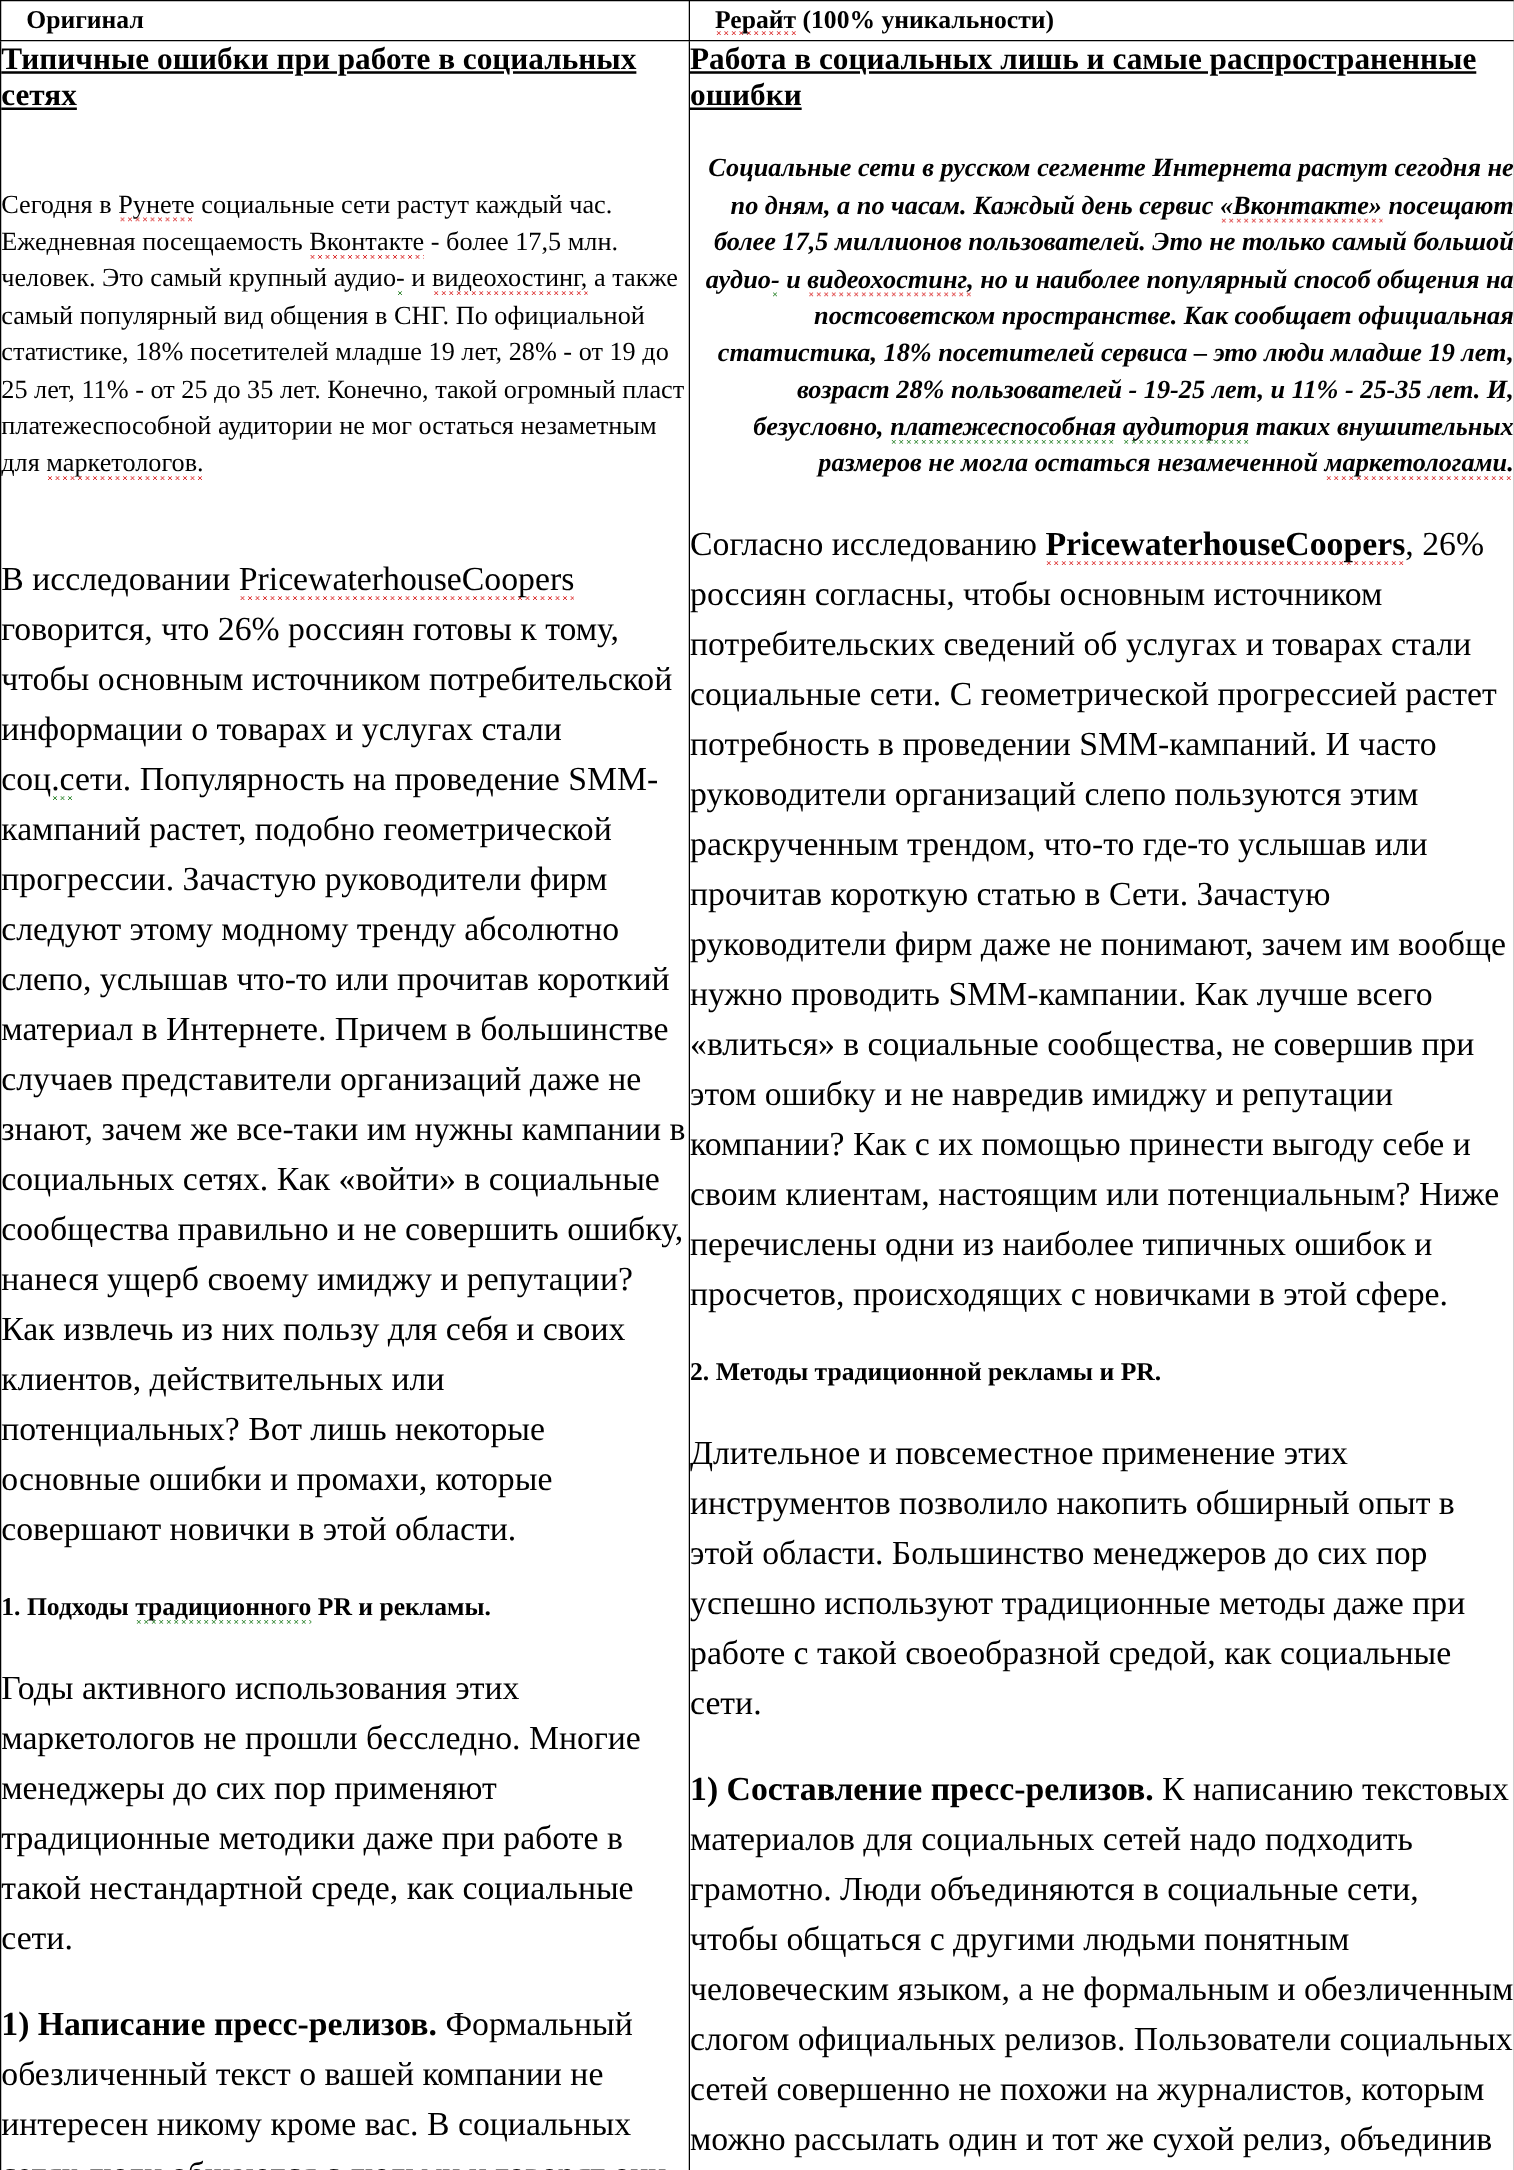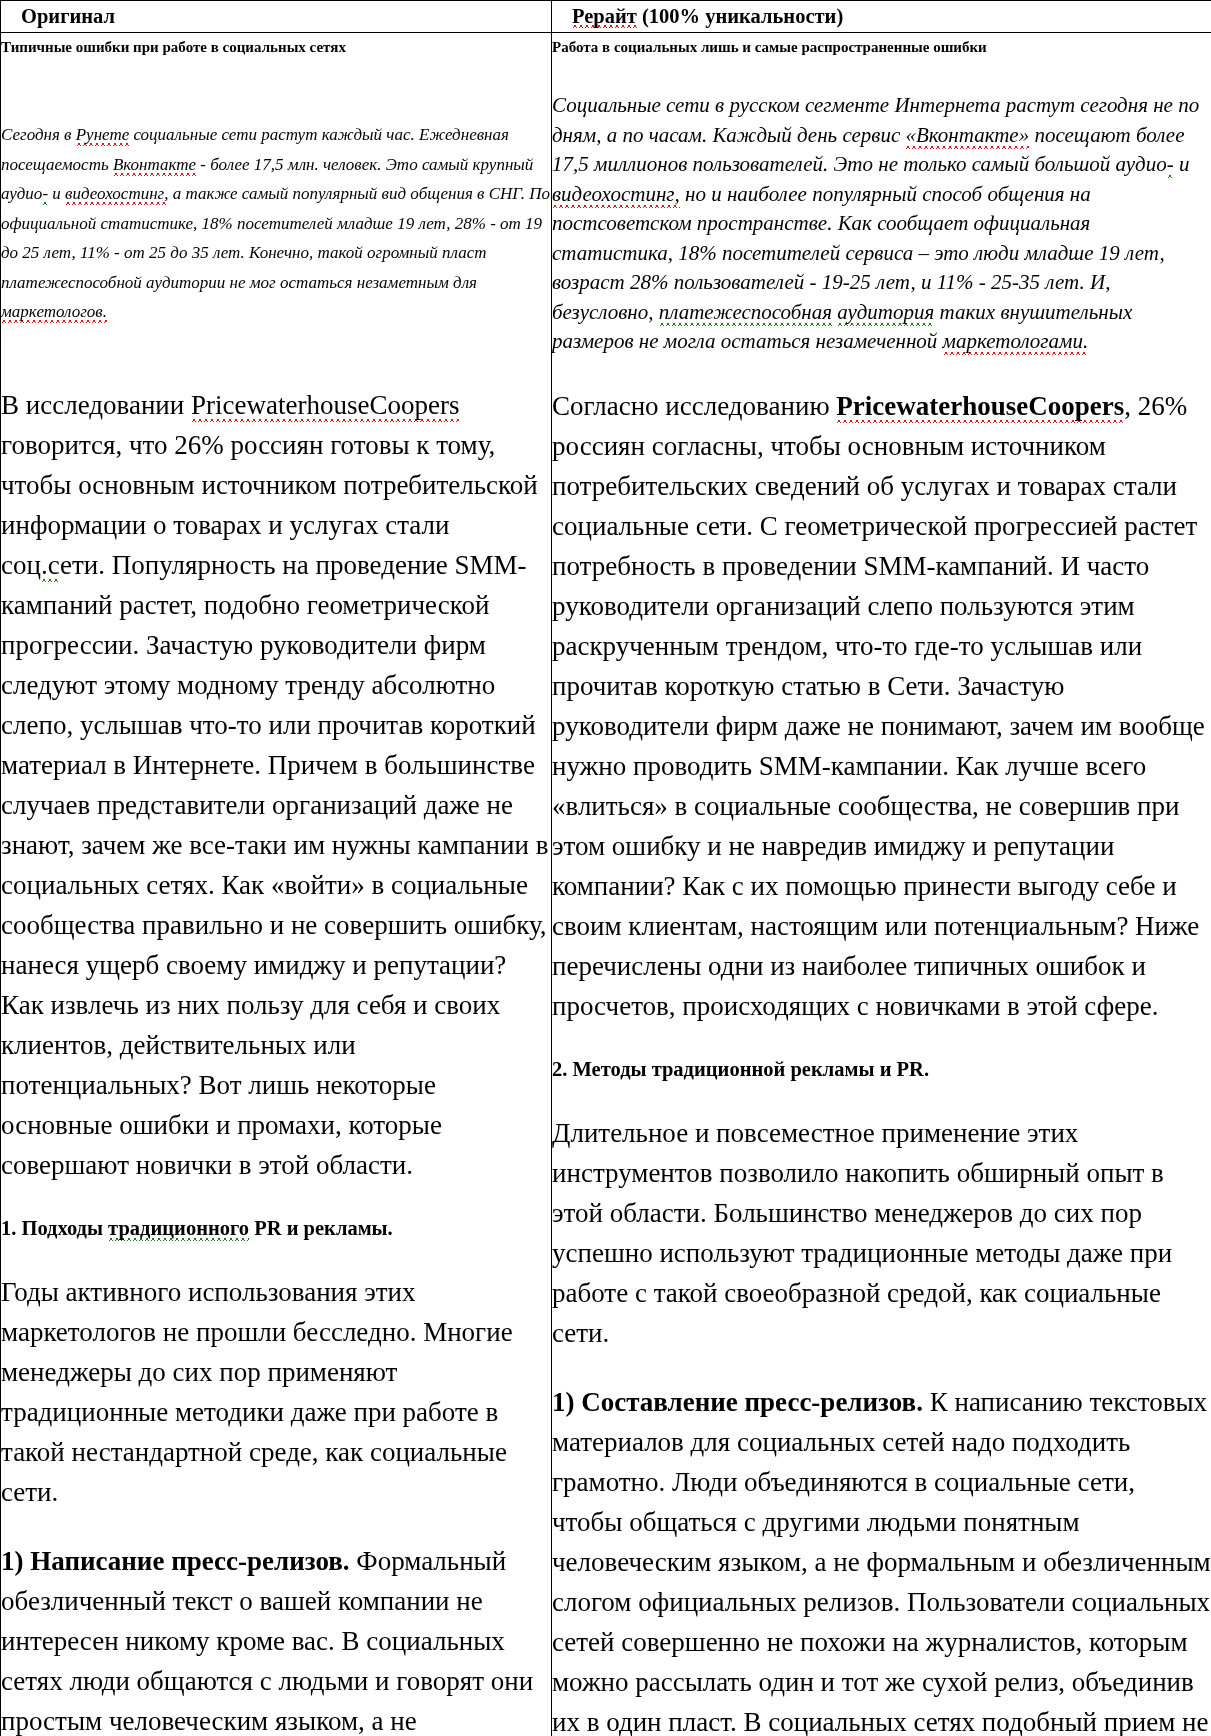--- a/index.html
+++ b/index.html
@@ -43,42 +43,43 @@
   }
   .hdr-inner .sq-red { padding-bottom: 1px; margin-top: 19px; }
 
   
   .body-cell-left  { padding: 4px 10px 4px 10px; }
   .body-cell-right { padding: 4px 10px 4px 12px; }
 
   
   .doc-h {
     font-weight: bold;
-    font-size: 15px;
+    font-size: 25px;
     line-height: 29px;
     margin: 0 0 0 0;
+    text-decoration: underline;
   }
 
   p.para {
     margin: 0;
     font-size: 27px;
     line-height: 40px;
     text-align: left;
   }
 
   p.para.italic {
-    font-style: italic;
-    font-size: 17px;
+    font-size: 21px;
     line-height: 29.5px;
   }
   p.para.bolditalic {
     font-style: italic;
-    font-weight: normal;
+    font-weight: bold;
     font-size: 21px;
     line-height: 29.5px;
+    text-align: right;
   }
 
   p.sub-h {
     margin: 0;
     font-size: 20.5px;
     line-height: 29px;
   }
   .b { font-weight: bold; }
 
   .gap-lg { height: 58px; }

